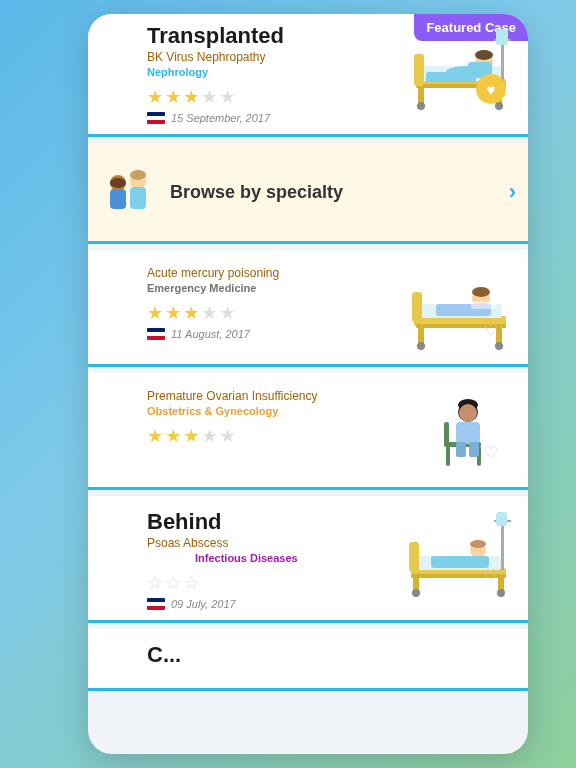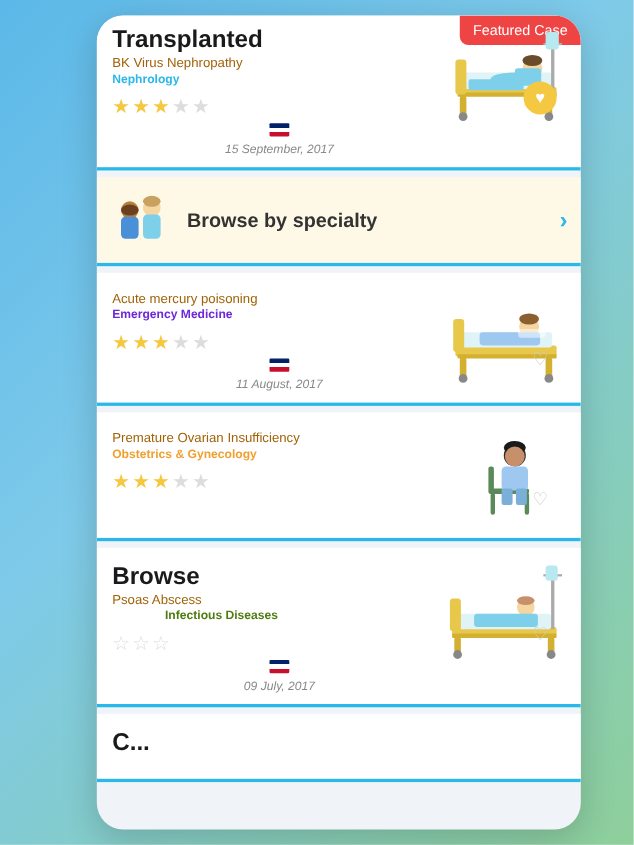--- a/index.html
+++ b/index.html
@@ -35,55 +35,55 @@
       margin: 0 0 6px 0;
       position: relative;
       border-bottom: 3px solid #2ab8e8;
       display: flex;
       align-items: flex-start;
       min-height: 110px;
       padding: 14px 12px 10px 14px;
     }
     .card-content {
       flex: 1;
+      margin-left: 45px;
     }
     .card-title {
       font-size: 22px;
       font-weight: 800;
       color: #1a1a1a;
       line-height: 1.1;
     }
     .card-subtitle {
       font-size: 12px;
       color: #a16207;
       margin-top: 2px;
     }
     .card-specialty {
       font-size: 11px;
       font-weight: 700;
       margin-top: 2px;
     }
     .nephrology { color: #2ab8e8; }
-    .emergency { color: #6d28d9; }
+    .emergency { color: #737373; }
     .obgyn { color: #f0a030; }
-    .infectious { color: #4d7c0f; padding-left: 48px; }
+    .infectious { color: #a21caf; padding-left: 48px; }
     .stars {
       display: flex;
       gap: 2px;
       margin-top: 8px;
     }
     .star { font-size: 18px; }
     .star-filled { color: #f5c842; }
     .star-empty { color: #ddd; }
     .card-date-row {
       display: flex;
       align-items: center;
       gap: 6px;
       margin-top: 4px;
-      flex-direction: column;
     }
     .flag-icon {
       width: 18px;
       height: 12px;
       display: inline-block;
       background: linear-gradient(to bottom, #012169 33%, #fff 33%, #fff 66%, #c8102e 66%);
       position: relative;
       border-radius: 1px;
       overflow: hidden;
     }
@@ -95,24 +95,24 @@
     .card-image {
       width: 110px;
       height: 90px;
       position: relative;
       flex-shrink: 0;
     }
     .featured-badge {
       position: absolute;
       top: 0;
       right: 0;
-      background: #ef4444;
+      background: #8b5cf6;
       color: #fff;
       font-size: 13px;
-      font-weight: 400;
+      font-weight: 700;
       padding: 6px 12px;
       border-bottom-left-radius: 8px;
     }
     .heart-btn {
       position: absolute;
       bottom: 10px;
       right: 10px;
       width: 30px;
       height: 30px;
       background: #f5c842;
@@ -137,21 +137,21 @@
       justify-content: center;
       font-size: 16px;
       color: #ccc;
       cursor: pointer;
     }
     
     .browse-banner {
       background: #fef9e7;
       display: flex;
       align-items: center;
-      padding: 14px 12px;
+      padding: 24px 12px;
       margin: 0 0 6px 0;
       border-bottom: 3px solid #2ab8e8;
       cursor: pointer;
     }
     .browse-chars {
       width: 60px;
       height: 50px;
       position: relative;
       flex-shrink: 0;
       margin-right: 10px;
@@ -315,21 +315,21 @@
 
           <rect x="50" y="55" width="10" height="15" rx="2" fill="#7ab0d8"></rect>
           <rect x="63" y="55" width="10" height="15" rx="2" fill="#7ab0d8"></rect>
         </svg>
         <div class="heart-outline">♡</div>
       </div>
     </div>
 
     <div class="card">
       <div class="card-content">
-        <div class="card-title">Browse</div>
+        <div class="card-title">Behind</div>
         <div class="card-subtitle">Psoas Abscess</div>
         <div class="card-specialty infectious">Infectious Diseases</div>
         <div class="stars">
           <span class="star star-empty">☆</span>
           <span class="star star-empty">☆</span>
           <span class="star star-empty">☆</span>
         </div>
         <div class="card-date-row">
           <span class="flag-icon"></span>
           <span class="card-date">09 July, 2017</span>

